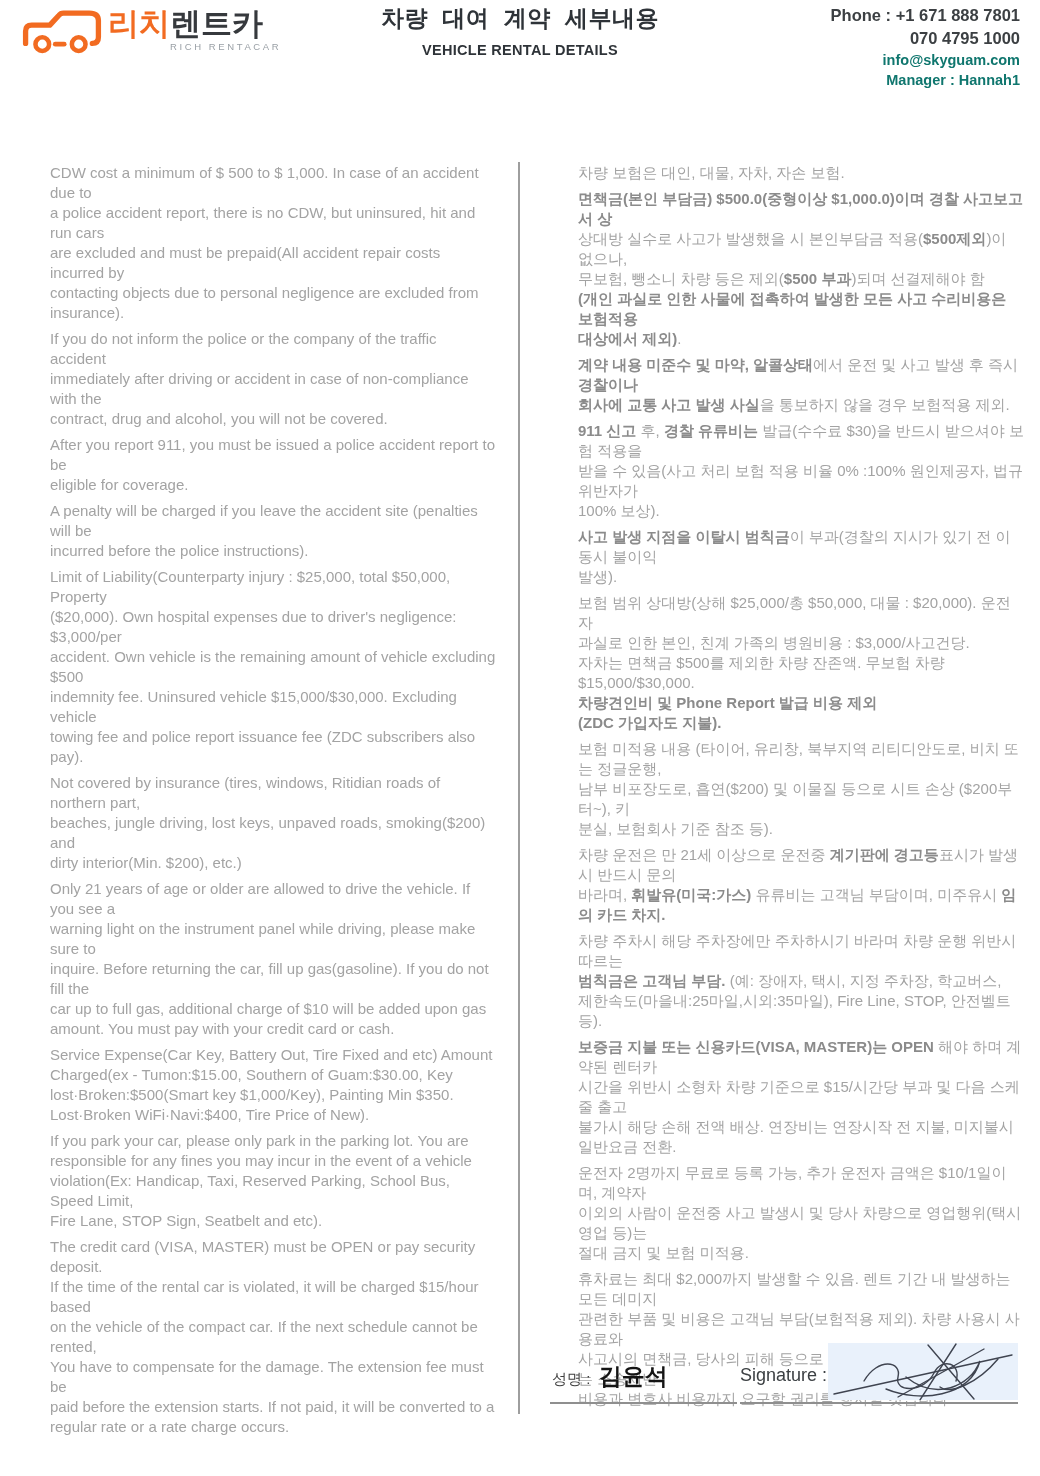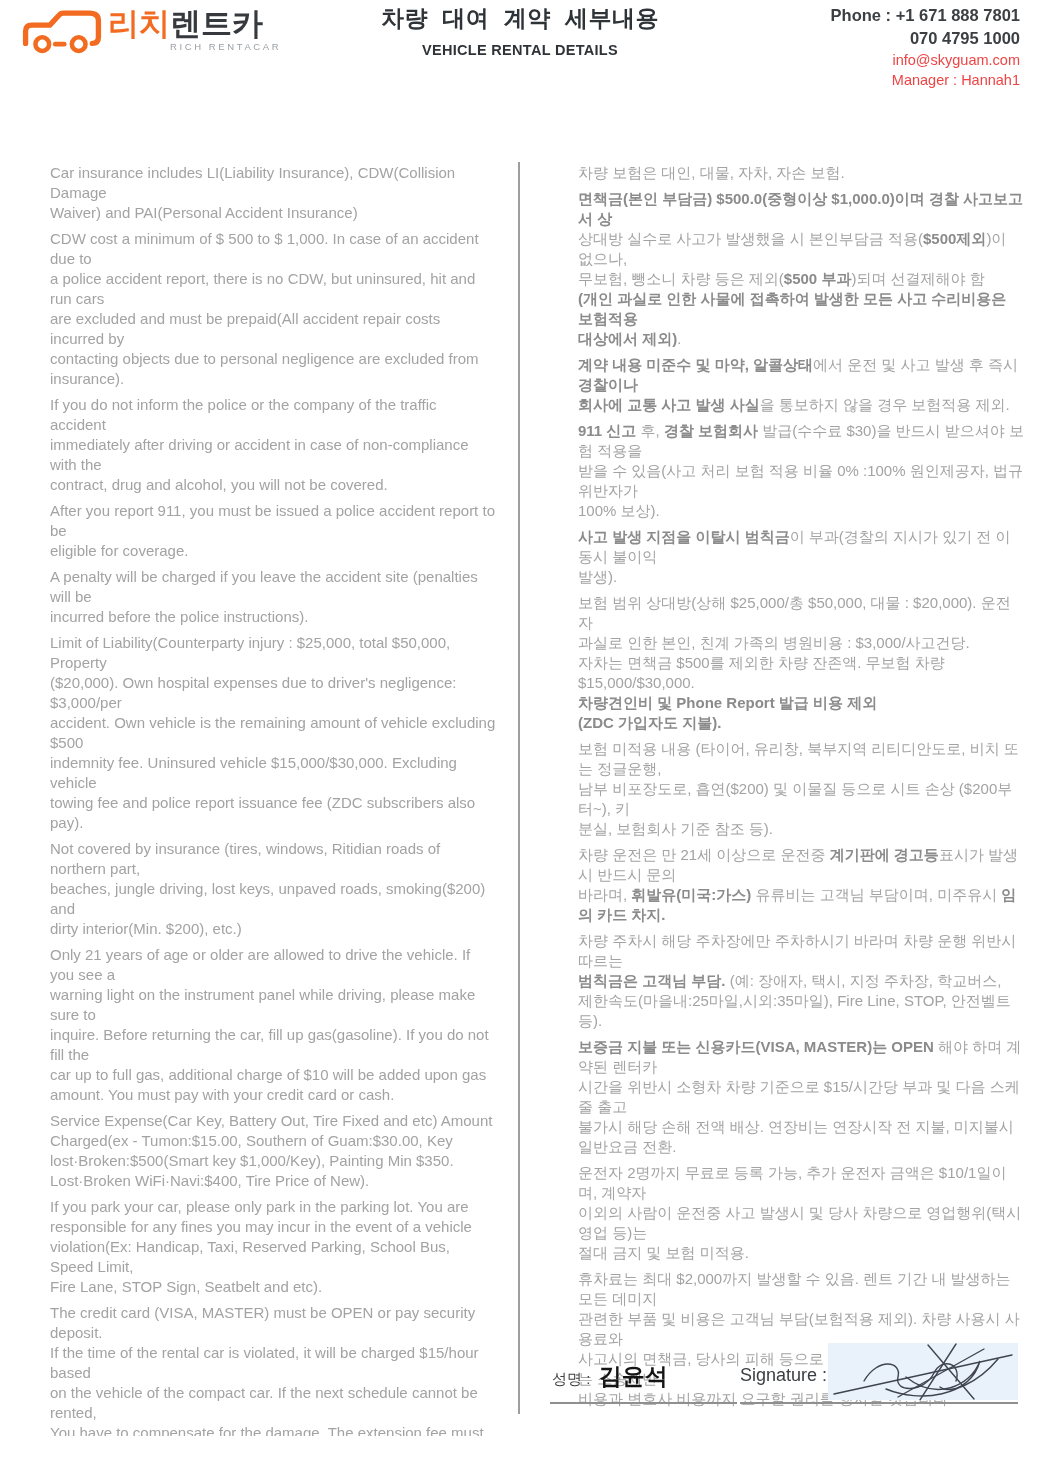--- a/index.html
+++ b/index.html
@@ -14,21 +14,21 @@
   .logo-ko-orange{color:var(--accent,#F26B21);}
   .logo-ko-dark{color:var(--logo-dark,#36393D);}
   .logo-sub{font-size:9.5px;letter-spacing:2.6px;color:#9aa0a6;margin-top:1px;padding-left:62px;white-space:nowrap;}
 
   .title-block{position:absolute;left:50%;top:3px;transform:translateX(-50%);text-align:center;}
   .title-ko{font-size:23px;font-weight:700;color:var(--heading,#2E3338);letter-spacing:.5px;white-space:nowrap;font-family:Liberation Mono, monospace;}
   .title-en{font-size:14.5px;font-weight:700;color:var(--heading,#2E3338);margin-top:8px;letter-spacing:.3px;white-space:nowrap;}
 
   .contact{position:absolute;right:20px;top:4px;text-align:right;color:#3c4043;}
   .contact .c-bold{font-size:16.5px;font-weight:700;line-height:23px;white-space:nowrap;}
-  .contact .c-reg{font-size:14.5px;font-weight:400;color:#ef4444;line-height:20px;white-space:nowrap;}
+  .contact .c-reg{font-size:14.5px;font-weight:700;color:#0f766e;line-height:20px;white-space:nowrap;}
 
   
   .divider{position:absolute;left:518px;top:162px;width:2px;height:1252px;background:#9e9e9e;}
 
   .col{position:absolute;top:163px;font-size:15px;line-height:20px;color:var(--body-gray,#A3A3A3);}
   .col-left{left:50px;width:446px;}
   .col-right{left:578px;width:446px;}
   .col p{margin:0 0 6px 0;white-space:normal;}
   .col b{font-weight:700;color:var(--bold-gray,#8B8B8B);}
 
@@ -77,39 +77,38 @@
   <div class="contact">
     <div class="c-bold">Phone : +1 671 888 7801</div>
     <div class="c-bold">070 4795 1000</div>
     <div class="c-reg">info@skyguam.com</div>
     <div class="c-reg">Manager : Hannah1</div>
   </div>
 
   <div class="divider"></div>
 
   <div class="col col-left">
-      <p>Car insurance includes LI(Liability Insurance), CDW(Collision Damage<br>Waiver) and PAI(Personal Accident Insurance)</p>
       <p>CDW cost a minimum of $ 500 to $ 1,000. In case of an accident due to<br>a police accident report, there is no CDW, but uninsured, hit and run cars<br>are excluded and must be prepaid(All accident repair costs incurred by<br>contacting objects due to personal negligence are excluded from<br>insurance).</p>
       <p>If you do not inform the police or the company of the traffic accident<br>immediately after driving or accident in case of non-compliance with the<br>contract, drug and alcohol, you will not be covered.</p>
       <p>After you report 911, you must be issued a police accident report to be<br>eligible for coverage.</p>
       <p>A penalty will be charged if you leave the accident site (penalties will be<br>incurred before the police instructions).</p>
       <p>Limit of Liability(Counterparty injury : $25,000, total $50,000, Property<br> ($20,000). Own hospital expenses due to driver's negligence: $3,000/per<br>accident. Own vehicle is the remaining amount of vehicle excluding $500<br>indemnity fee. Uninsured vehicle $15,000/$30,000. Excluding vehicle<br>towing fee and police report issuance fee (ZDC subscribers also pay).</p>
       <p>Not covered by insurance (tires, windows, Ritidian roads of northern part,<br>beaches, jungle driving, lost keys, unpaved roads, smoking($200) and<br>dirty interior(Min. $200), etc.)</p>
       <p>Only 21 years of age or older are allowed to drive the vehicle. If you see a<br>warning light on the instrument panel while driving, please make sure to<br>inquire. Before returning the car, fill up gas(gasoline). If you do not fill the<br>car up to full gas, additional charge of $10 will be added upon gas<br>amount. You must pay with your credit card or cash.</p>
       <p>Service Expense(Car Key, Battery Out, Tire Fixed and etc) Amount<br>Charged(ex - Tumon:$15.00, Southern of Guam:$30.00, Key<br>lost·Broken:$500(Smart key $1,000/Key), Painting Min $350.<br>Lost·Broken WiFi·Navi:$400, Tire Price of New).</p>
       <p>If you park your car, please only park in the parking lot. You are<br>responsible for any fines you may incur in the event of a vehicle<br>violation(Ex: Handicap, Taxi, Reserved Parking, School Bus, Speed Limit,<br>Fire Lane, STOP Sign, Seatbelt and etc).</p>
       <p>The credit card (VISA, MASTER) must be OPEN or pay security deposit.<br>If the time of the rental car is violated, it will be charged $15/hour based<br>on the vehicle of the compact car. If the next schedule cannot be rented,<br>You have to compensate for the damage. The extension fee must be<br>paid before the extension starts. If not paid, it will be converted to a<br>regular rate or a rate charge occurs.</p>
     </div>
 
   <div class="col col-right">
     <div>
         <p>차량 보험은 대인, 대물, 자차, 자손 보험.</p>
         <p><b>면책금(본인 부담금) $500.0(중형이상 $1,000.0)이며 경찰 사고보고서 상</b><br>상대방 실수로 사고가 발생했을 시 본인부담금 적용(<b>$500제외</b>)이 없으나,<br>무보험, 뺑소니 차량 등은 제외(<b>$500 부과</b>)되며 선결제해야 함<br><b>(개인 과실로 인한 사물에 접촉하여 발생한 모든 사고 수리비용은 보험적용<br>대상에서 제외)</b>.</p>
         <p><b>계약 내용 미준수 및 마약, 알콜상태</b>에서 운전 및 사고 발생 후 즉시 <b>경찰이나<br>회사에 교통 사고 발생 사실</b>을 통보하지 않을 경우 보험적용 제외.</p>
-        <p><b>911 신고</b> 후, <b>경찰 보험회사</b> 발급(수수료 $30)을 반드시 받으셔야 보험 적용을<br>받을 수 있음(사고 처리 보험 적용 비율 0% :100% 원인제공자, 법규 위반자가<br>100% 보상).</p>
+        <p><b>911 신고</b> 후, <b>경찰 유류비는</b> 발급(수수료 $30)을 반드시 받으셔야 보험 적용을<br>받을 수 있음(사고 처리 보험 적용 비율 0% :100% 원인제공자, 법규 위반자가<br>100% 보상).</p>
         <p><b>사고 발생 지점을 이탈시 범칙금</b>이 부과(경찰의 지시가 있기 전 이동시 불이익<br>발생).</p>
         <p>보험 범위 상대방(상해 $25,000/총 $50,000, 대물 : $20,000). 운전자<br>과실로 인한 본인, 친계 가족의 병원비용 : $3,000/사고건당.<br>자차는 면책금 $500를 제외한 차량 잔존액. 무보험 차량 $15,000/$30,000.<br><b>차량견인비 및 Phone Report 발급 비용 제외</b><br><b>(ZDC 가입자도 지불).</b></p>
         <p>보험 미적용 내용 (타이어, 유리창, 북부지역 리티디안도로, 비치 또는 정글운행,<br>남부 비포장도로, 흡연($200) 및 이물질 등으로 시트 손상 ($200부터~), 키<br>분실, 보험회사 기준 참조 등).</p>
         <p>차량 운전은 만 21세 이상으로 운전중 <b>계기판에 경고등</b>표시가 발생시 반드시 문의<br>바라며, <b>휘발유(미국:가스)</b> 유류비는 고객님 부담이며, 미주유시 <b>임의 카드 차지.</b></p>
         <p>차량 주차시 해당 주차장에만 주차하시기 바라며 차량 운행 위반시 따르는<br><b>범칙금은 고객님 부담.</b> (예: 장애자, 택시, 지정 주차장, 학교버스,<br>제한속도(마을내:25마일,시외:35마일), Fire Line, STOP, 안전벨트 등).</p>
         <p><b>보증금 지불 또는 신용카드(VISA, MASTER)는 OPEN</b> 해야 하며 계약된 렌터카<br>시간을 위반시 소형차 차량 기준으로 $15/시간당 부과 및 다음 스케줄 출고<br>불가시 해당 손해 전액 배상. 연장비는 연장시작 전 지불, 미지불시 일반요금 전환.</p>
         <p>운전자 2명까지 무료로 등록 가능, 추가 운전자 금액은 $10/1일이며, 계약자<br>이외의 사람이 운전중 사고 발생시 및 당사 차량으로 영업행위(택시영업 등)는<br>절대 금지 및 보험 미적용.</p>
         <p>휴차료는 최대 $2,000까지 발생할 수 있음. 렌트 기간 내 발생하는 모든 데미지<br>관련한 부품 및 비용은 고객님 부담(보험적용 제외). 차량 사용시 사용료와<br>사고시의 면책금, 당사의 피해 등으로 인한 그 지불하지 않을 시에는 소송제반<br>비용과 변호사 비용까지 요구할 권리를 행사할 것입니다.</p>
       </div>
 

